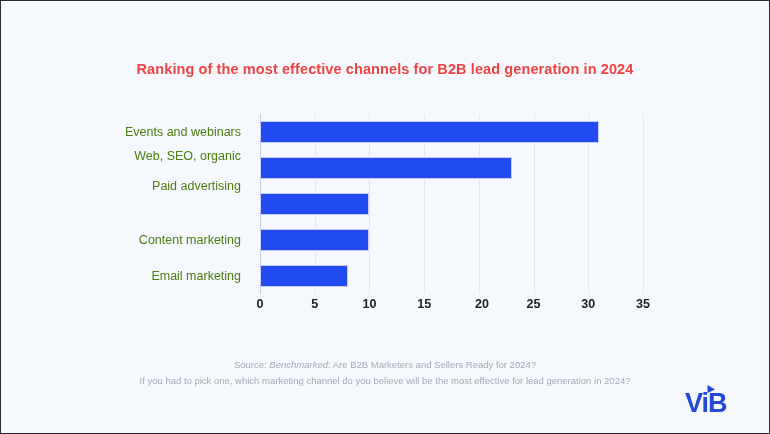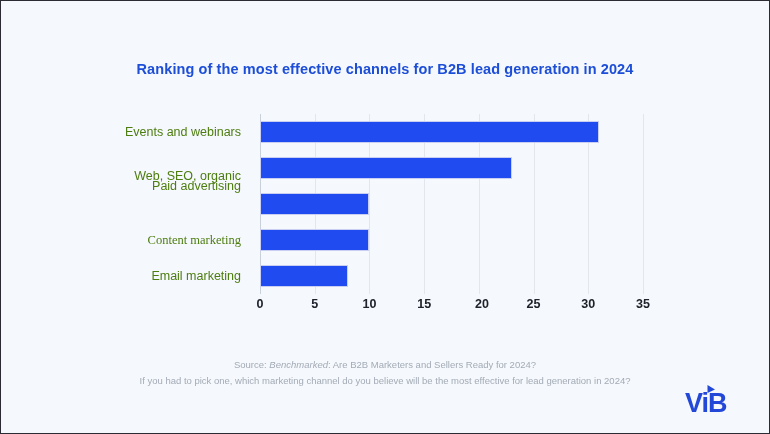--- a/index.html
+++ b/index.html
@@ -22,21 +22,21 @@
 
   
   .chart-title {
     position: absolute;
     left: 0;
     right: 0;
     top: 60px;
     text-align: center;
     font-size: 14.5px;
     font-weight: bold;
-    color: #1d4ed8;
+    color: #ef4444;
     letter-spacing: 0.1px;
   }
 
   
   .plot {
     position: absolute;
     left: 259px;
     top: 113px;
     width: 383px;   
     height: 180px;
@@ -155,23 +155,23 @@
 </style>
 </head>
 <body>
 
 <div class="slide">
 
   <div class="chart-title">Ranking of the most effective channels for B2B lead generation in 2024</div>
 
   <div class="ycat-labels">
       <div class="ycat" style="top: 0px;">Events and webinars</div>
-      <div class="ycat" style="top: 44px;">Web, SEO, organic</div>
+      <div class="ycat" style="top: 24px;">Web, SEO, organic</div>
       <div class="ycat" style="top: 54px;">Paid advertising</div>
-      <div class="ycat" style="top: 108px; font-family: Liberation Serif, serif;">Content marketing</div>
+      <div class="ycat" style="top: 108px;">Content marketing</div>
       <div class="ycat" style="top: 144px;">Email marketing</div>
     </div>
 
   <div class="plot">
     <div class="gridlines">
         <div class="gridline axis-zero" style="left: 0px;"></div>
         <div class="gridline" style="left: 54.7143px;"></div>
         <div class="gridline" style="left: 109.429px;"></div>
         <div class="gridline" style="left: 164.143px;"></div>
         <div class="gridline" style="left: 218.857px;"></div>

